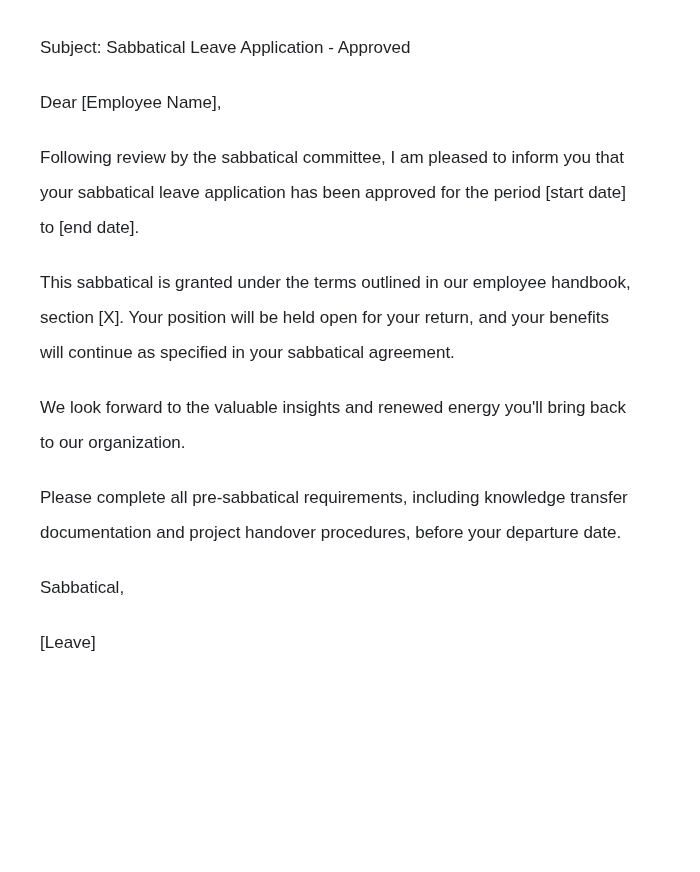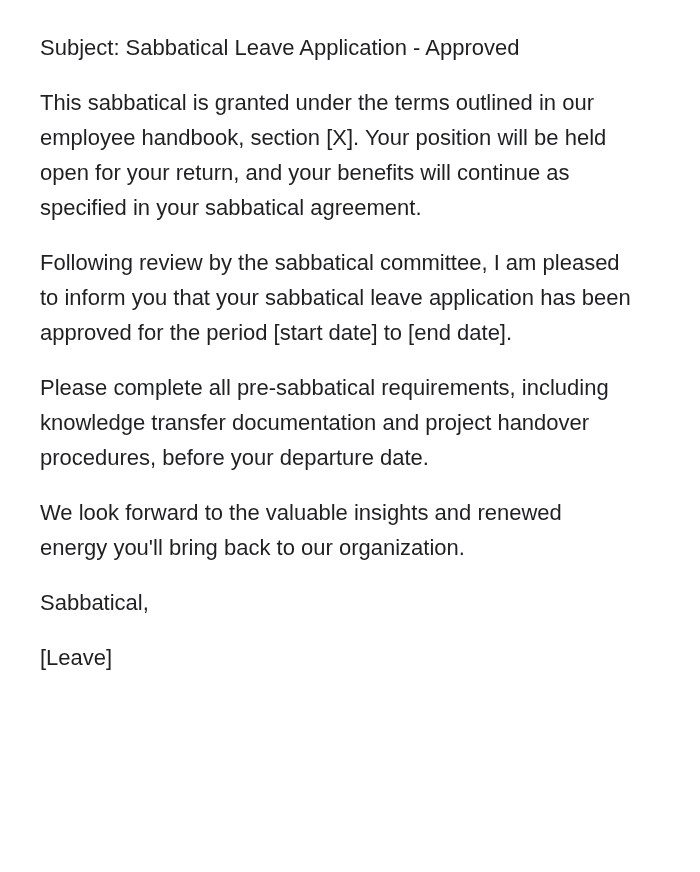--- a/index.html
+++ b/index.html
@@ -25,43 +25,44 @@
   }
   .letter-title {
     font-size: 23px;
     font-weight: 700;
     color: var(--heading);
     letter-spacing: -0.2px;
     margin: 0 0 22px 0;
     line-height: 1.2;
   }
   .letter p {
-    font-size: 22px;
+    font-size: 17px;
     line-height: 35px;
     color: var(--body-text);
     margin: 0 0 20px 0;
     max-width: 600px;
   }
   .letter p.single-line {
     max-width: none;
   }
 </style>
 </head>
 <body>
 
 <main class="letter">
 
   <p class="single-line">Subject: Sabbatical Leave Application - Approved</p>
 
+  <p class="single-line">Dear [Employee Name],</p>
+
+  <p>Following review by the sabbatical committee, I am pleased to inform you that your sabbatical leave application has been approved for the period [start date] to [end date].</p>
 
   <p>This sabbatical is granted under the terms outlined in our employee handbook, section [X]. Your position will be held open for your return, and your benefits will continue as specified in your sabbatical agreement.</p>
 
-  <p>Following review by the sabbatical committee, I am pleased to inform you that your sabbatical leave application has been approved for the period [start date] to [end date].</p>
+  <p>We look forward to the valuable insights and renewed energy you'll bring back to our organization.</p>
 
   <p>Please complete all pre-sabbatical requirements, including knowledge transfer documentation and project handover procedures, before your departure date.</p>
-
-  <p>We look forward to the valuable insights and renewed energy you'll bring back to our organization.</p>
 
   <p class="single-line">Sabbatical,</p>
 
 
   <p class="single-line">[Leave]</p>
 </main>
 
 </body></html>

